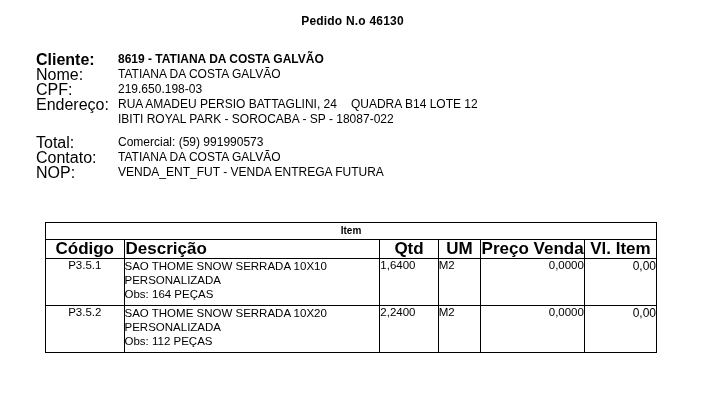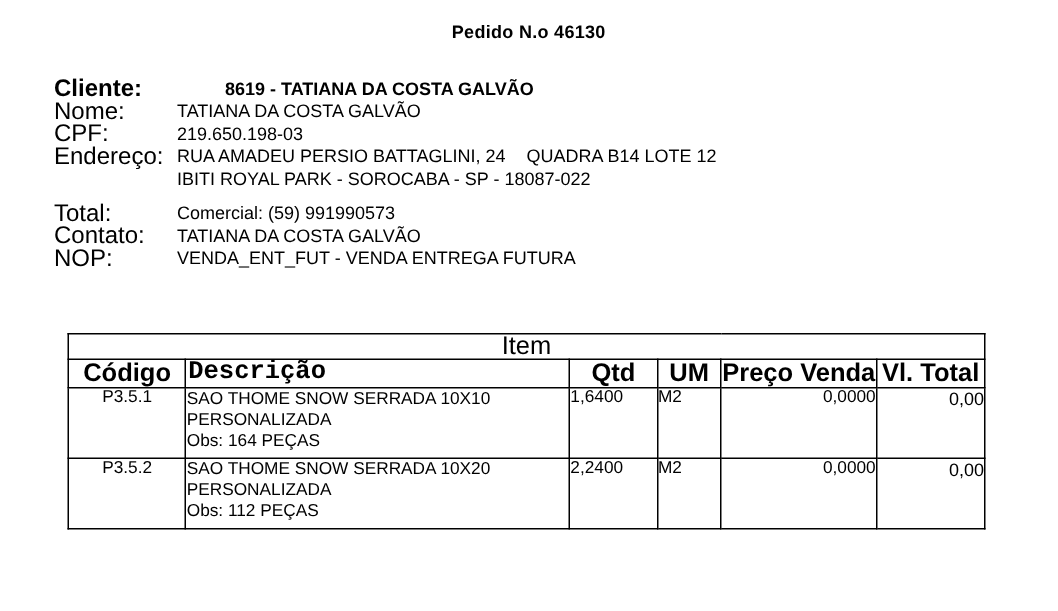--- a/index.html
+++ b/index.html
@@ -42,21 +42,21 @@
   }
   .info-label {
     width: 82px;
     flex: 0 0 82px;
     font-size: 16px;
   }
   .info-label.bold { font-weight: bold; }
   .info-value {
     font-size: 12px;
   }
-  .info-value.bold { font-weight: bold; margin-left: 32px; }
+  .info-value.bold { font-weight: bold; }
   .info-value .addr-extra {
     display: inline-block;
     margin-left: 14px;
   }
   .spacer-row { height: 8px; }
 
   
   .items-wrap {
     position: absolute;
     left: 45px;
@@ -68,36 +68,35 @@
     width: 612px;
     font-size: 11.5px;
   }
   table.items th, table.items td {
     border: 1px solid #000000;
     padding: 0;
     vertical-align: top;
   }
   .item-header-cell {
     text-align: center;
-    font-weight: normal;
-    font-size: 17px;
+    font-weight: bold;
+    font-size: 10px;
     height: 16px;
     line-height: 16px;
   }
   .col-head {
     text-align: center;
     font-weight: bold;
     height: 18px;
     line-height: 18px;
     font-size: 17px;
   }
   .col-head.left {
     text-align: left;
     padding-left: 1px;
-    font-family: Liberation Mono, monospace;
   }
   .c-codigo { width: 78px; }
   .c-desc { width: 258px; }
   .c-qtd { width: 58px; }
   .c-um { width: 42px; }
   .c-preco { width: 104px; }
   .c-total { width: 72px; }
 
   td.codigo {
     text-align: center;
@@ -197,21 +196,21 @@
       <thead>
         <tr>
           <th class="item-header-cell" colspan="6">Item</th>
         </tr>
         <tr>
           <th class="col-head c-codigo">Código</th>
           <th class="col-head left c-desc">Descrição</th>
           <th class="col-head c-qtd">Qtd</th>
           <th class="col-head c-um">UM</th>
           <th class="col-head c-preco">Preço Venda</th>
-          <th class="col-head c-total">Vl. Total</th>
+          <th class="col-head c-total">Vl. Item</th>
         </tr>
       </thead>
       <tbody>
         <tr>
           <td class="codigo">P3.5.1</td>
           <td class="desc">
             <span class="desc-line">SAO THOME SNOW SERRADA 10X10</span>
             <span class="desc-line">PERSONALIZADA</span>
             <span class="desc-line">Obs: 164 PEÇAS</span>
           </td>

